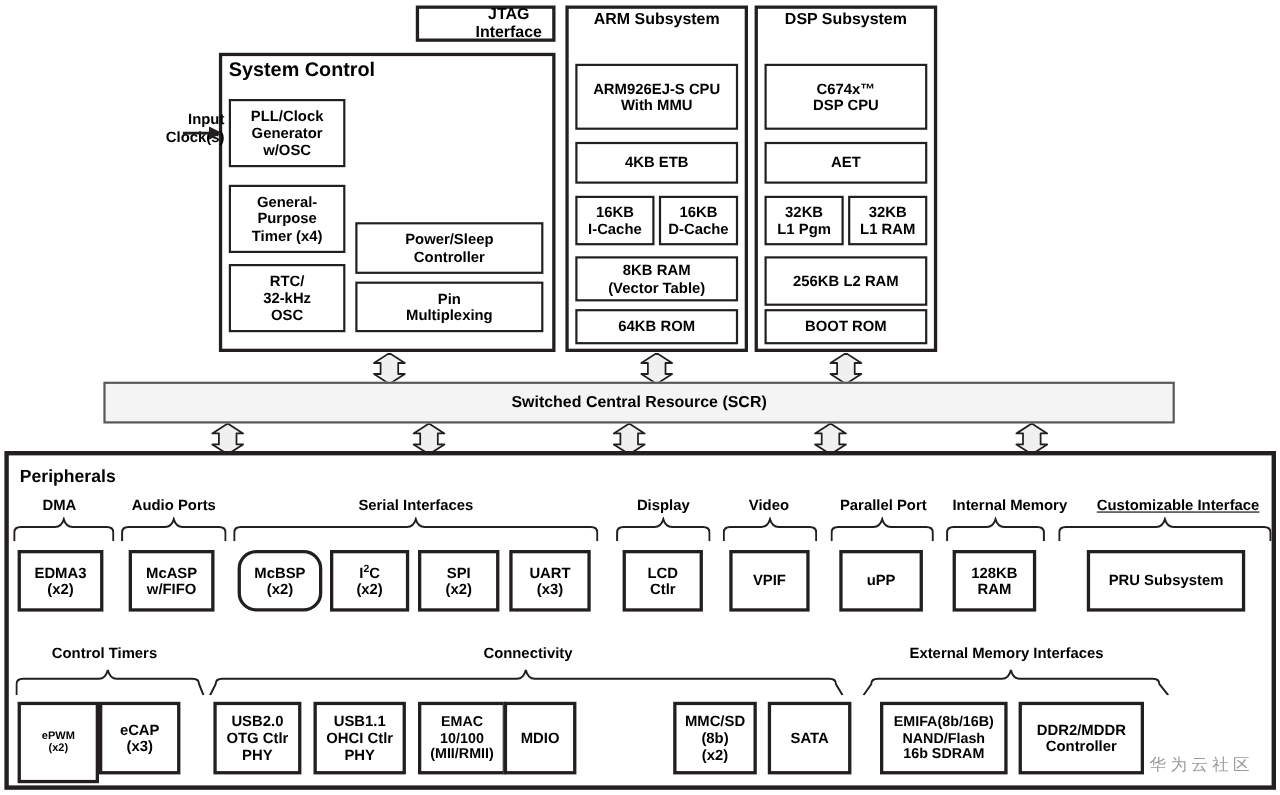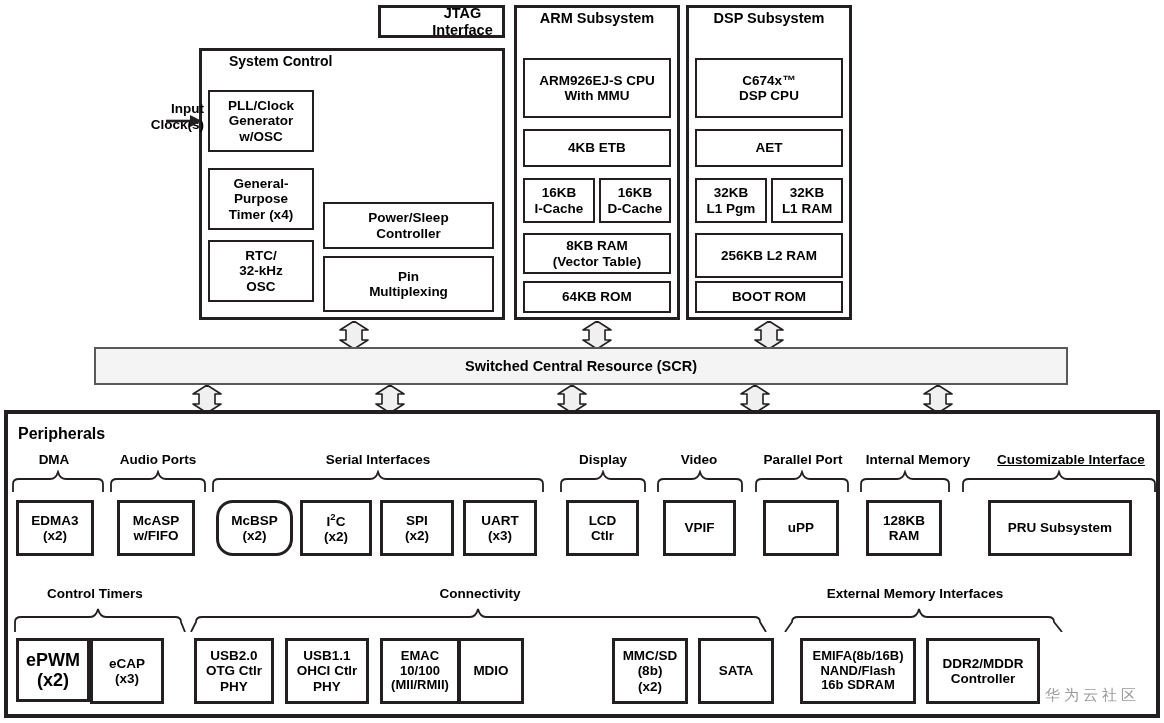--- a/index.html
+++ b/index.html
@@ -29,21 +29,21 @@
   .inputarrow{position:absolute;}
 </style>
 </head>
 <body>
 
 <div id="stage">
 
   <div class="box thick" style="left:378px;top:5px;width:127px;height:33px;font-size:14.5px;padding-left:42px;">JTAG Interface</div>
 
   <div class="group" style="left:199px;top:48px;width:306px;height:272px;"></div>
-  <div class="grouptitle" style="left:208px;top:53px;font-size:14px;margin-left:21px;">System Control</div>
+  <div class="grouptitle" style="left:208px;top:53px;font-size:18px;">System Control</div>
 
   <div class="box thin" style="left:208px;top:90px;width:106px;height:62px;font-size:13.5px;">
     <div>
       <div>PLL/Clock</div>
       <div>Generator</div>
       <div>w/OSC</div>
     </div>
   </div>
 
   <div class="box thin" style="left:208px;top:168px;width:106px;height:62px;font-size:13.5px;">
@@ -62,21 +62,21 @@
     </div>
   </div>
 
   <div class="box thin" style="left:323px;top:202px;width:171px;height:47px;font-size:13.5px;">
     <div>
       <div>Power/Sleep</div>
       <div>Controller</div>
     </div>
   </div>
 
-  <div class="box thin" style="left:323px;top:256px;width:171px;height:56px;font-size:13.5px;">
+  <div class="box thin" style="left:323px;top:256px;width:171px;height:46px;font-size:13.5px;">
     <div>
       <div>Pin</div>
       <div>Multiplexing</div>
     </div>
   </div>
 
   <div class="lbl" style="left:104px;top:101px;width:100px;font-size:13.5px;line-height:1.2;text-align:right;">
     <div>Input</div>
     <div>Clock(s)</div>
   </div>
@@ -264,21 +264,21 @@
   <svg class="brace" style="left:14px;top:606px;" width="176" height="26" viewBox="0 0 176 26">
     <path d="M1,26 L1,16 Q1,11 7,11 L76,11 Q82,11 84,3 Q86,11 92,11 L161,11 Q167,11 167,16 L171,26" fill="none" stroke="#231f20" stroke-width="1.8"></path>
   </svg>
   <svg class="brace" style="left:186px;top:606px;" width="592" height="26" viewBox="0 0 592 26">
     <path d="M5,26 L10,16 Q10,11 16,11 L284,11 Q290,11 292,3 Q294,11 300,11 L568,11 Q574,11 574,16 L580,26" fill="none" stroke="#231f20" stroke-width="1.8"></path>
   </svg>
   <svg class="brace" style="left:780px;top:606px;" width="290" height="26" viewBox="0 0 290 26">
     <path d="M5,26 L12,16 Q12,11 18,11 L131,11 Q137,11 139,3 Q141,11 147,11 L268,11 Q274,11 274,16 L282,26" fill="none" stroke="#231f20" stroke-width="1.8"></path>
   </svg>
 
-  <div class="box thick" style="left:16px;top:638px;width:74px;height:64px;font-size:18px;">
+  <div class="box thick" style="left:16px;top:638px;width:74px;height:74px;font-size:10px;">
     <div>
       <div>ePWM</div>
       <div>(x2)</div>
     </div>
   </div>
   <div class="box thick" style="left:90px;top:638px;width:74px;height:66px;font-size:13.5px;">
     <div>
       <div>eCAP</div>
       <div>(x3)</div>
     </div>

